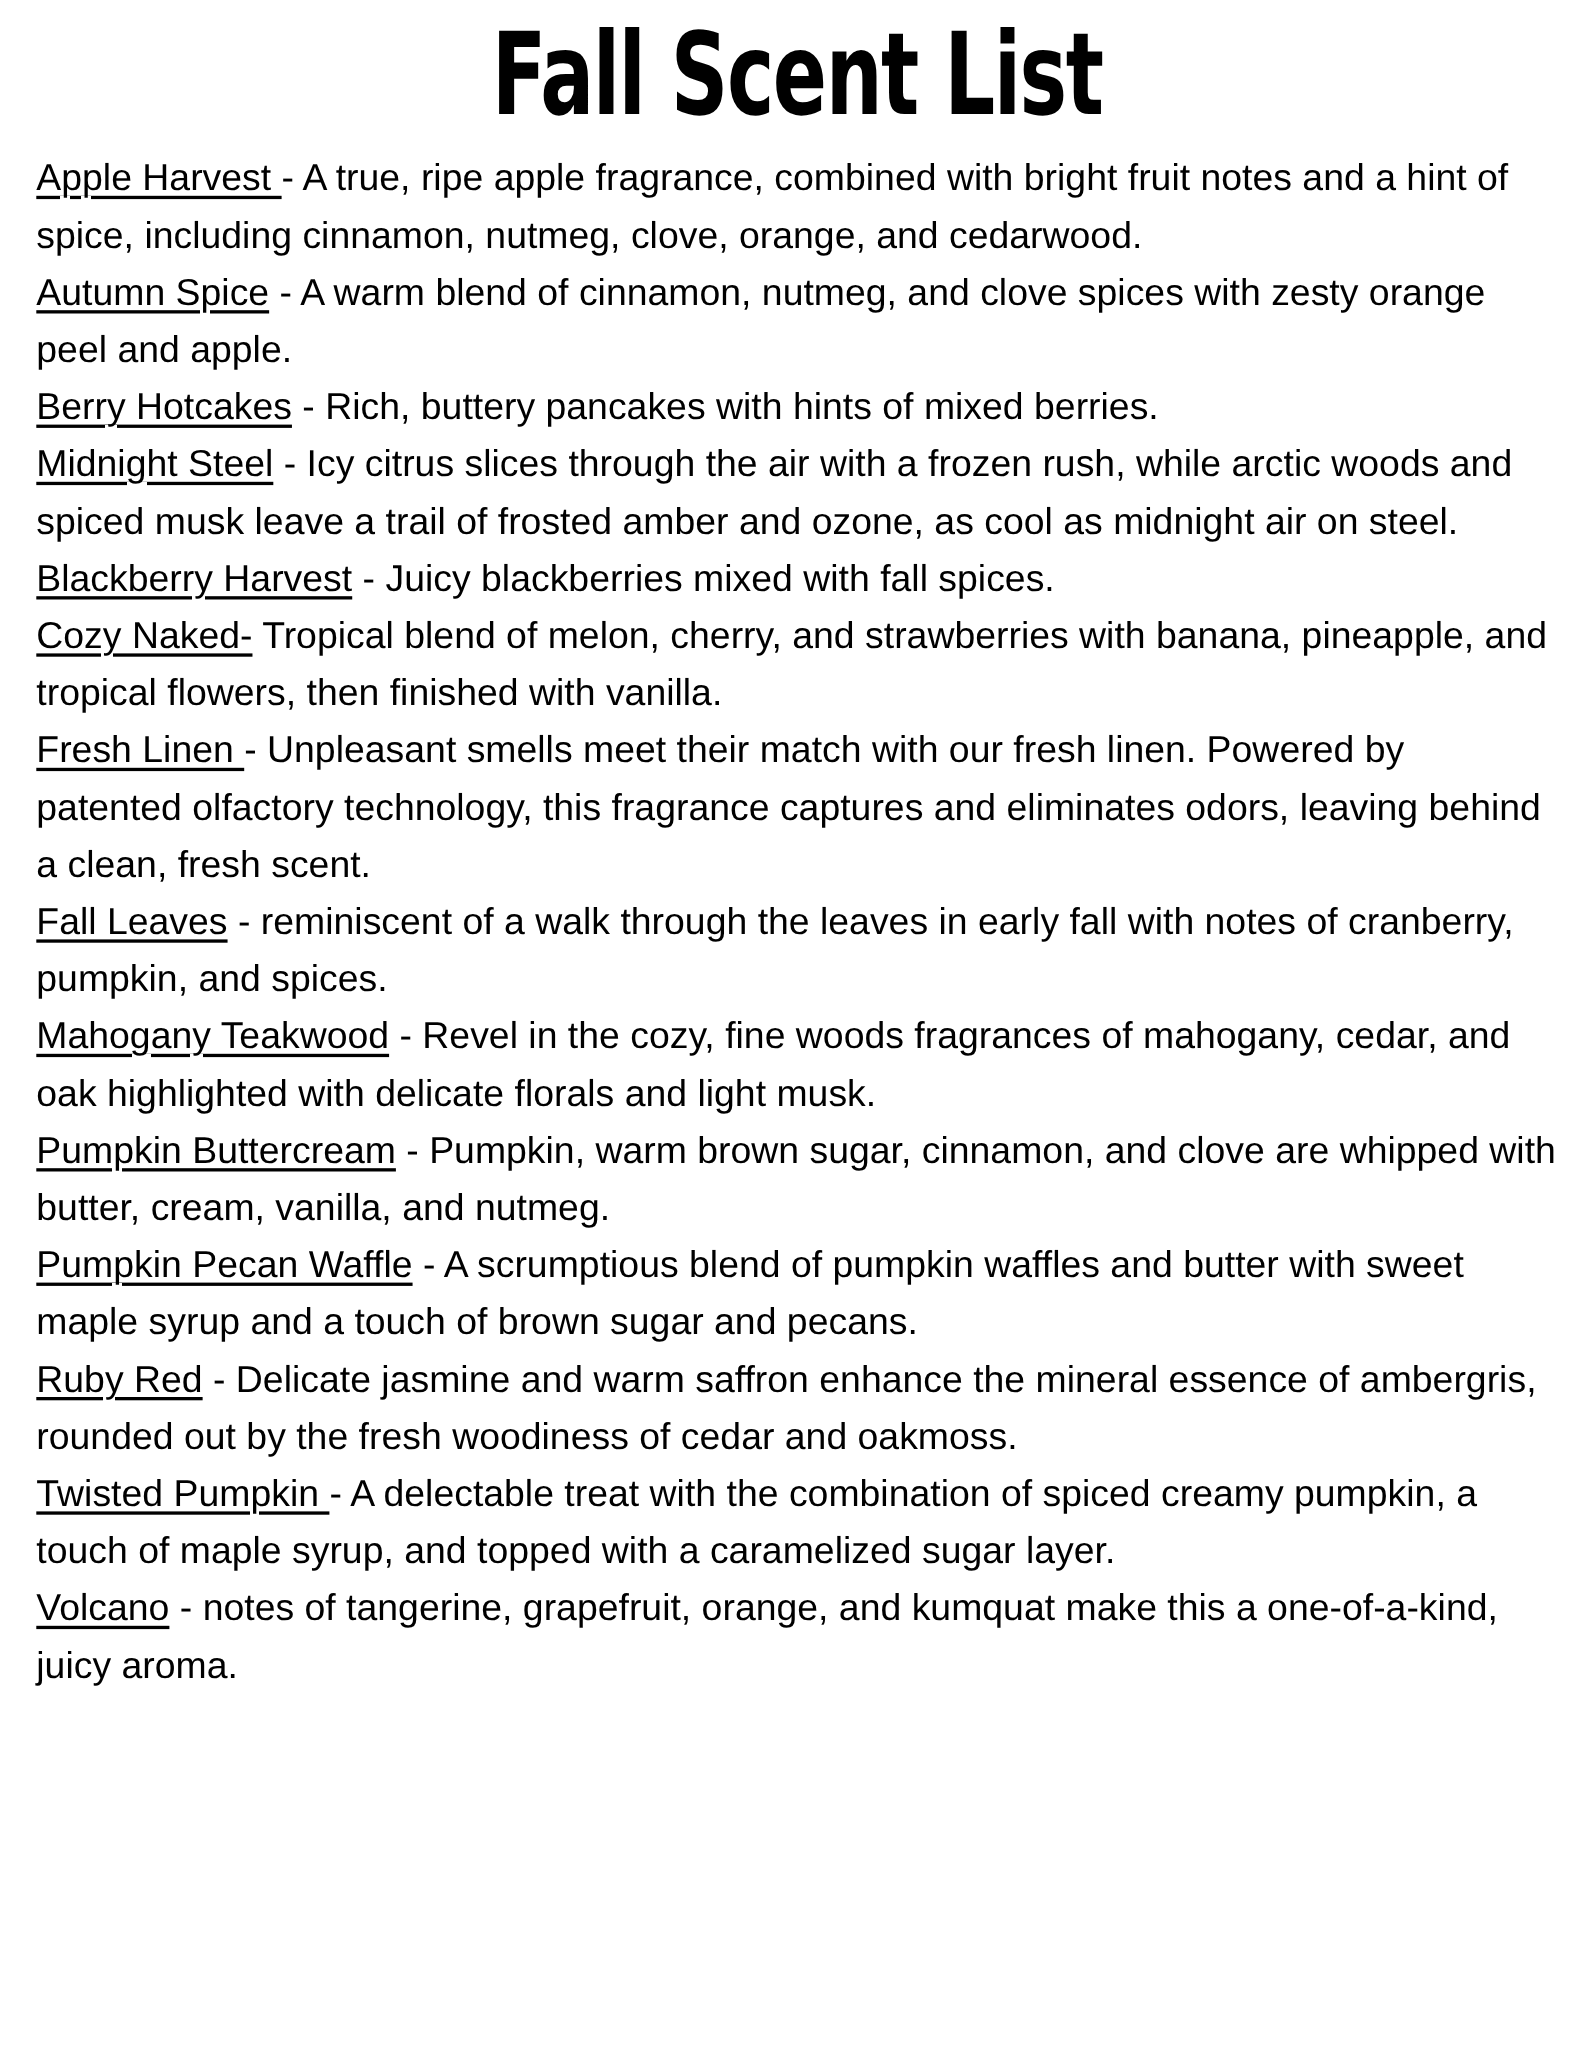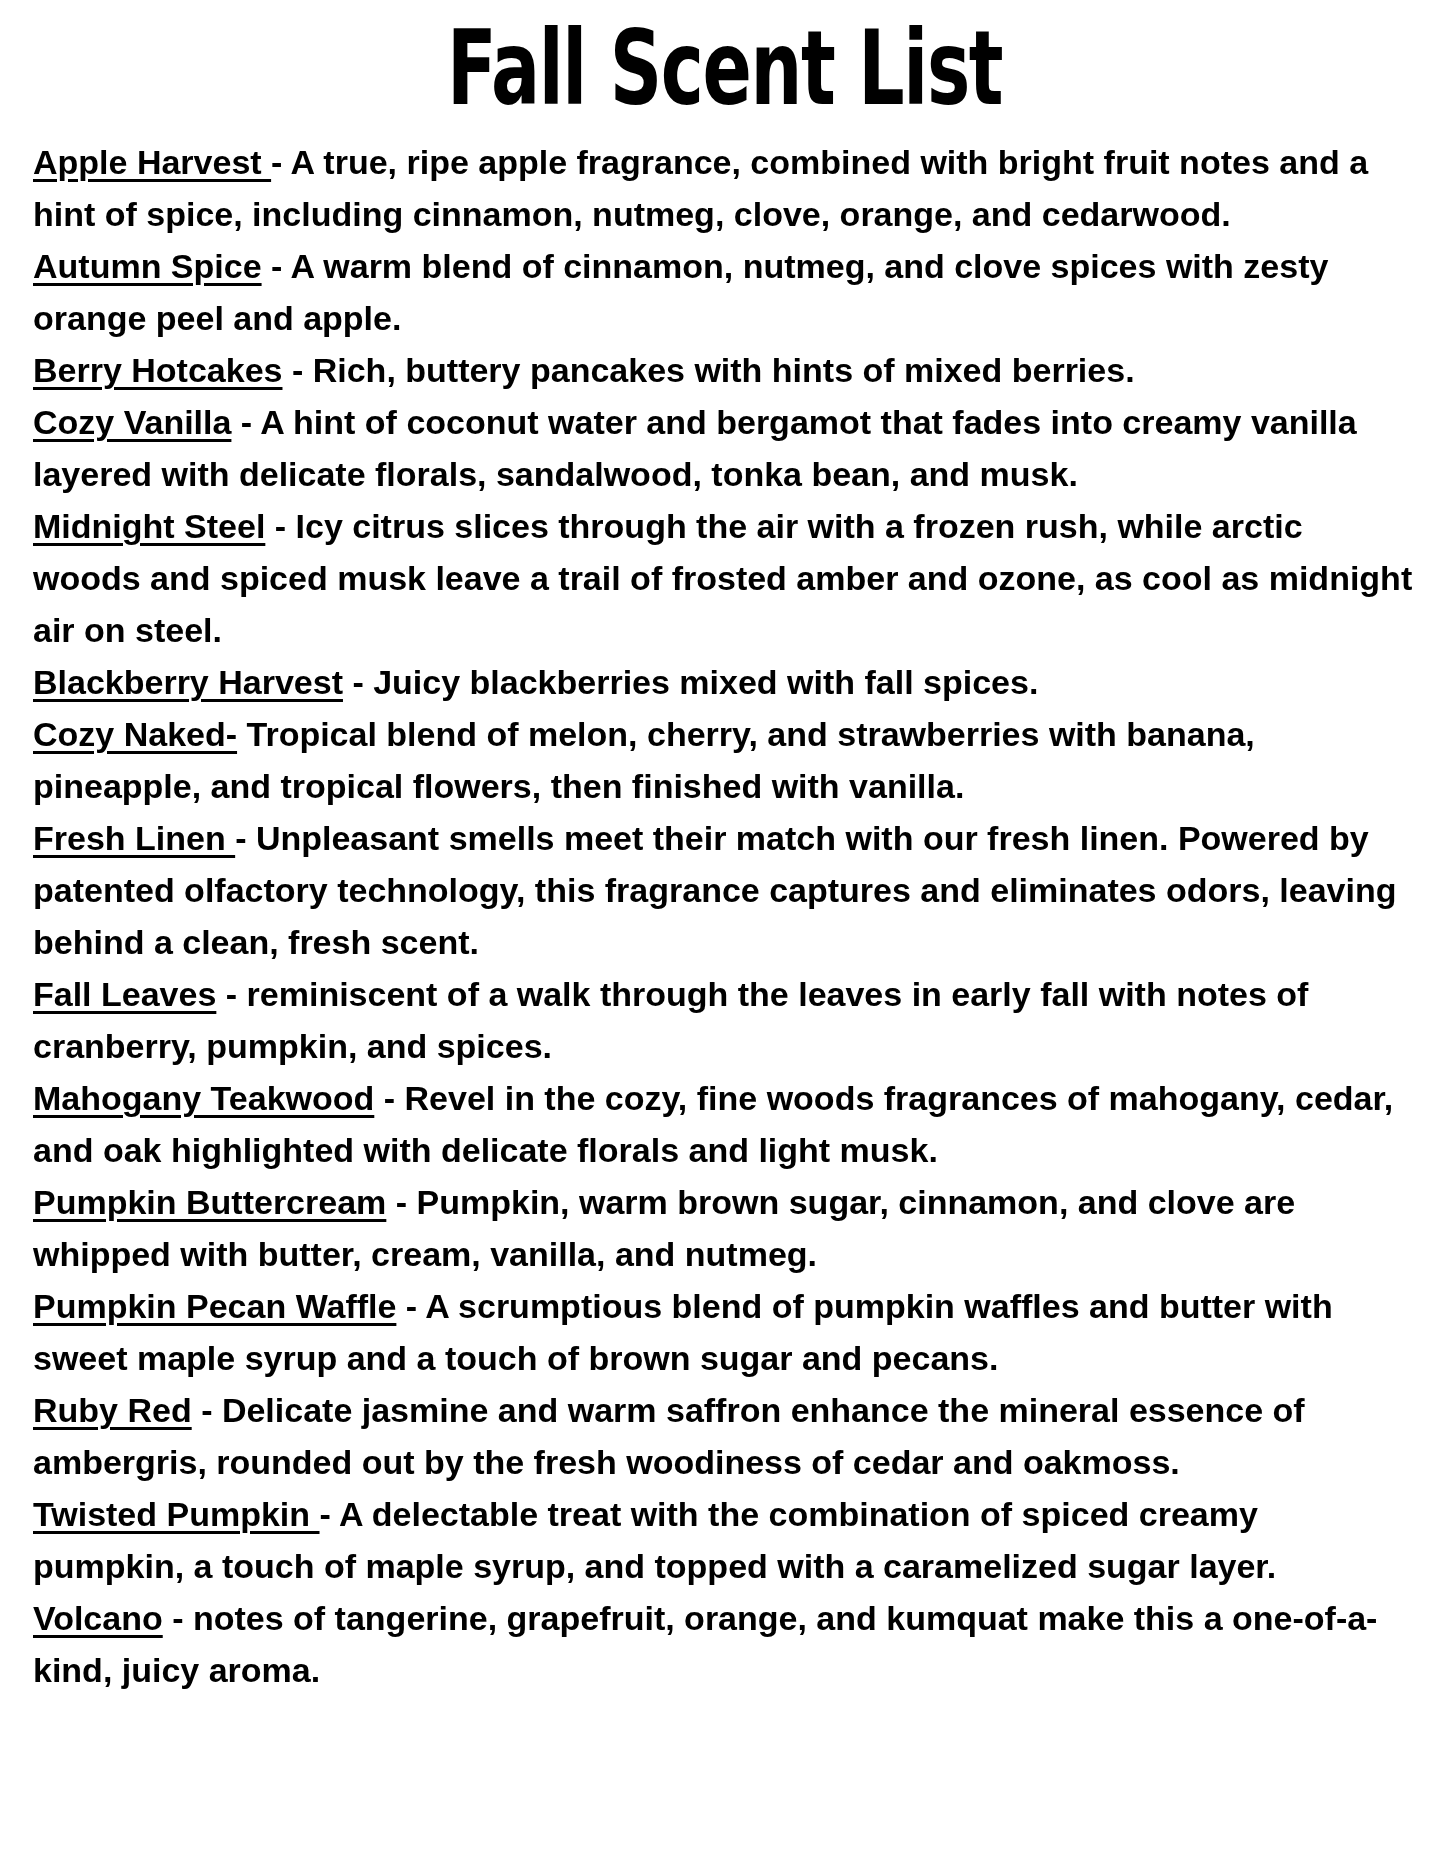--- a/index.html
+++ b/index.html
@@ -37,42 +37,40 @@
     transform: scaleX(0.70);
     transform-origin: 50% 50%;
   }
   .scent-list {
     font-size: 34px;
     line-height: 52px;
     color: #000000;
   }
   .entry {
     margin: 0;
-    font-weight: bold;
   }
   .scent-name {
     text-decoration: underline;
     text-decoration-thickness: 2.5px;
     text-underline-offset: 5px;
   }
 </style>
 </head>
 <body>
 
 <div class="page">
   <h1 class="page-title"><span class="title-inner">Fall Scent List</span></h1>
 
   <div class="scent-list" id="scent-list">
   <p class="entry"><span class="scent-name">Apple Harvest </span><span class="scent-sep">- </span><span class="scent-desc">A true, ripe apple fragrance, combined with bright fruit notes and a hint of spice, including cinnamon, nutmeg, clove, orange, and cedarwood.</span></p>
 
   <p class="entry"><span class="scent-name">Autumn Spice</span><span class="scent-sep"> - </span><span class="scent-desc">A warm blend of cinnamon, nutmeg, and clove spices with zesty orange peel and apple.</span></p>
 
   <p class="entry"><span class="scent-name">Berry Hotcakes</span><span class="scent-sep"> - </span><span class="scent-desc">Rich, buttery pancakes with hints of mixed berries.</span></p>
 
-  <p class="entry"><span class="scent-name">Cozy Vanilla</span><span class="scent-sep"> - </span><span class="scent-desc">A hint of coconut water and bergamot that fades into creamy vanilla layered with delicate florals, sandalwood, tonka bean, and musk.</span></p>
 
   <p class="entry"><span class="scent-name">Midnight Steel</span><span class="scent-sep"> - </span><span class="scent-desc">Icy citrus slices through the air with a frozen rush, while arctic woods and spiced musk leave a trail of frosted amber and ozone, as cool as midnight air on steel.</span></p>
 
   <p class="entry"><span class="scent-name">Blackberry Harvest</span><span class="scent-sep"> - </span><span class="scent-desc">Juicy blackberries mixed with fall spices.</span></p>
 
   <p class="entry"><span class="scent-name">Cozy Naked-</span><span class="scent-sep"> </span><span class="scent-desc">Tropical blend of melon, cherry, and strawberries with banana, pineapple, and tropical flowers, then finished with vanilla.</span></p>
 
   <p class="entry"><span class="scent-name">Fresh Linen </span><span class="scent-sep">- </span><span class="scent-desc">Unpleasant smells meet their match with our fresh linen. Powered by patented olfactory technology, this fragrance captures and eliminates odors, leaving behind a clean, fresh scent.</span></p>
 
   <p class="entry"><span class="scent-name">Fall Leaves</span><span class="scent-sep"> - </span><span class="scent-desc">reminiscent of a walk through the leaves in early fall with notes of cranberry, pumpkin, and spices.</span></p>

